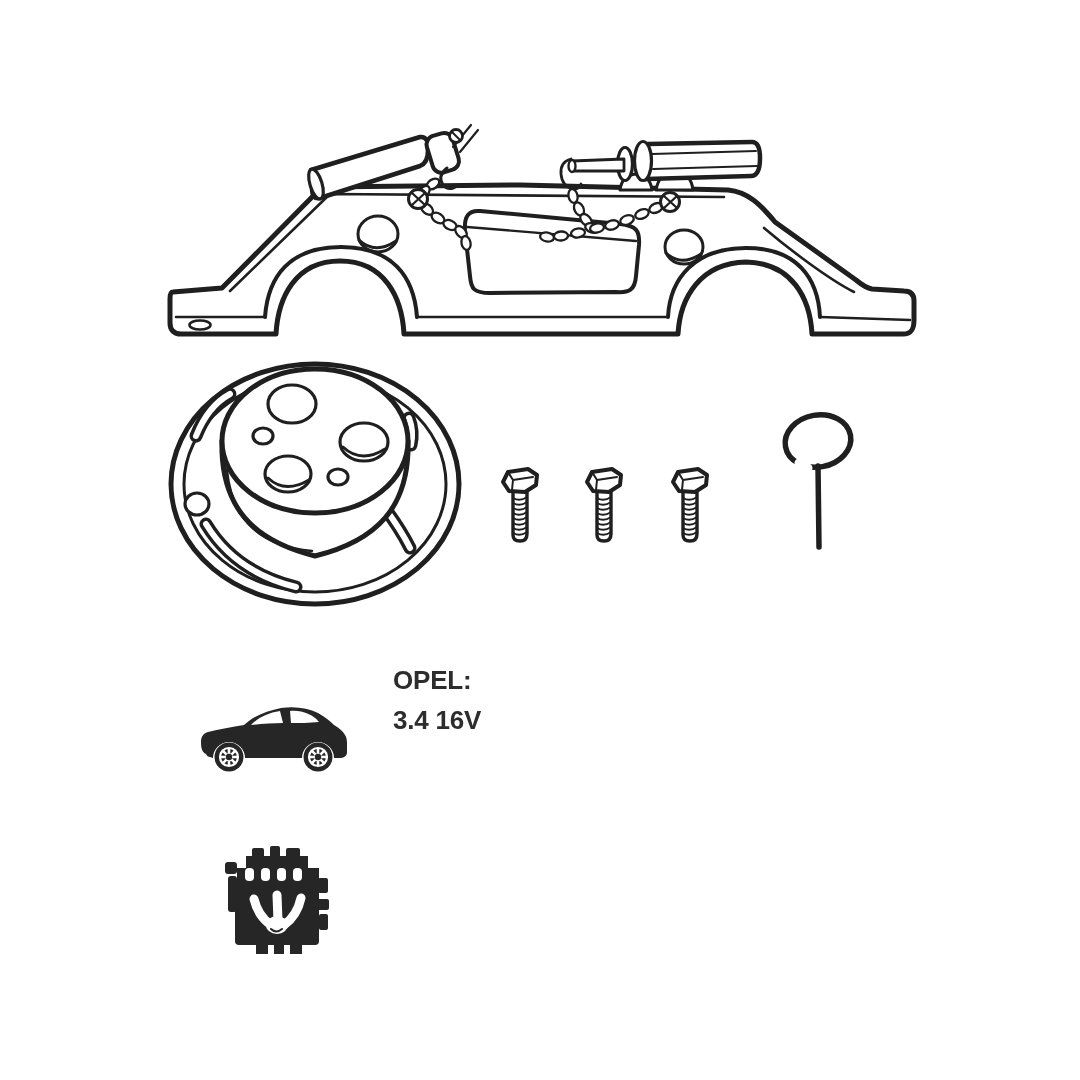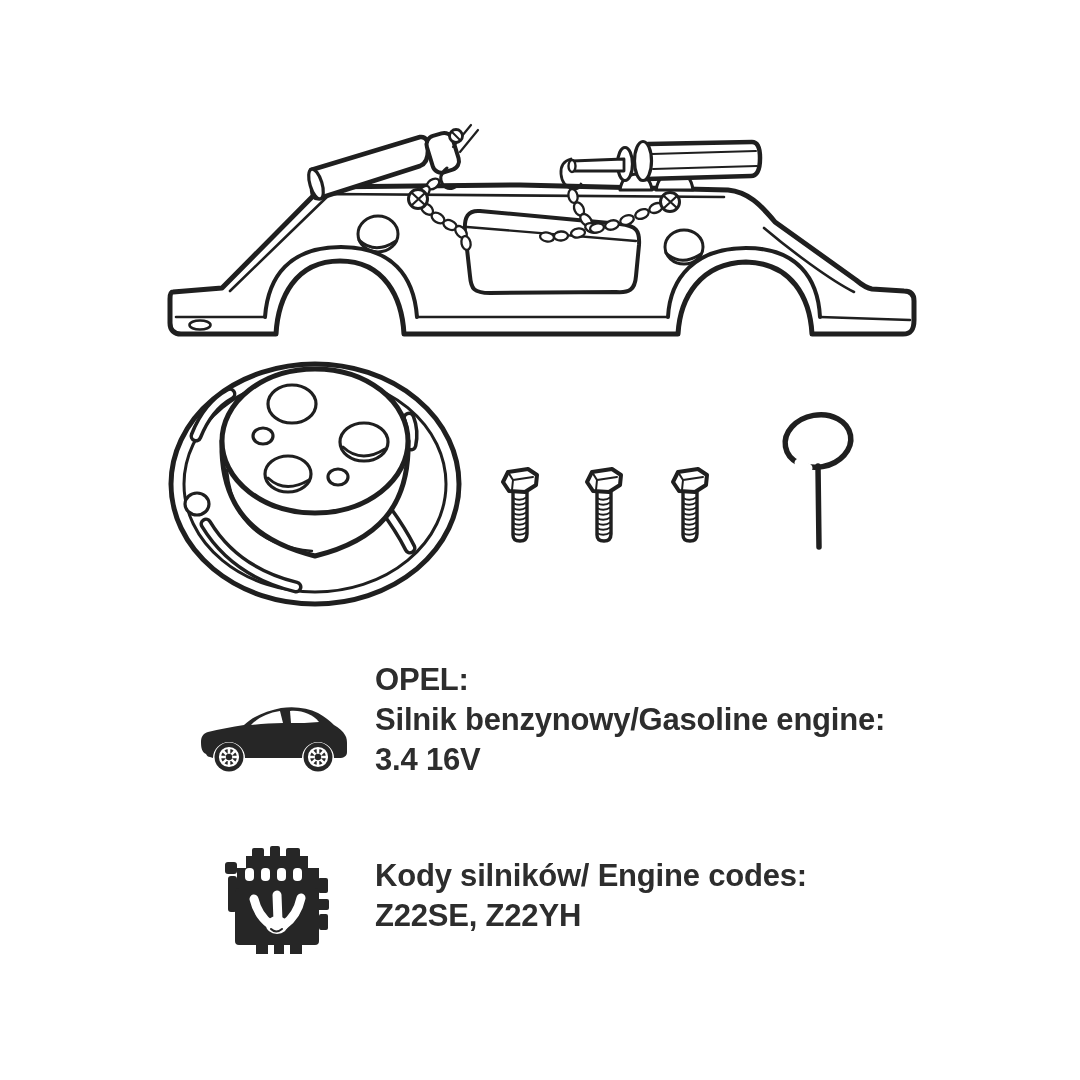--- a/index.html
+++ b/index.html
@@ -12,22 +12,22 @@
   .canvas{
     position:relative;width:1080px;height:1080px;background:var(--background);
     overflow:hidden;font-family:"Liberation Sans",sans-serif;
   }
   .abs{position:absolute;}
   .ink{stroke:var(--line-art);fill:none;stroke-linecap:round;stroke-linejoin:round;}
   .wfill{stroke:var(--line-art);fill:#fff;stroke-linecap:round;stroke-linejoin:round;}
   .white{stroke:#fff;fill:none;stroke-linecap:round;}
   .blk{fill:var(--icon-fill);stroke:none;}
   .info-text{
-    position:absolute;left:375px;
-    font-weight:700;font-size:31px;line-height:40px;
+    position:absolute;left:393px;
+    font-weight:700;font-size:26px;line-height:40px;
     letter-spacing:-0.2px;color:var(--text);white-space:nowrap;
   }
   .info-text div{height:40px;}
 </style>
 </head>
 <body>
 
 <div class="canvas">
 
   <svg class="abs" style="left:150px;top:118px" width="790" height="235" viewBox="150 118 790 235">
@@ -178,21 +178,20 @@
       C 347,756 344,758 339,758 L 334,758 A 16,16 0 0 0 302,758 L 245,758
       A 16,16 0 0 0 213,758 L 210,757 C 208,757 207,756 206,754 Z"></path>
     <path fill="#fff" d="M 251,725 C 259,717 268,713 280,711 L 283,723 C 272,723 261,724 251,725 Z"></path>
     <path fill="#fff" d="M 290,711 C 302,710 312,714 319,722 C 309,723 299,723 291,723 Z"></path>
     <use href="#wheel" transform="translate(229,757)"></use>
     <use href="#wheel" transform="translate(318,757)"></use>
   </svg>
 
   <div class="info-text" style="top:660px">
     <div>OPEL:</div>
-    <div>Silnik benzynowy/Gasoline engine:</div>
     <div>3.4 16V</div>
   </div>
 
   <svg class="abs" style="left:216px;top:841px" width="118" height="118" viewBox="216 841 118 118">
     <g>
       <rect class="blk" x="252" y="848" width="12" height="10" rx="2"></rect>
       <rect class="blk" x="270" y="846" width="10" height="12" rx="2"></rect>
       <rect class="blk" x="286" y="848" width="14" height="10" rx="2"></rect>
       <rect class="blk" x="246" y="856" width="62" height="12"></rect>
       <rect class="blk" x="237" y="868" width="82" height="21"></rect>
@@ -210,18 +209,14 @@
       <rect fill="#fff" x="268" y="945" width="6" height="9"></rect>
       <rect fill="#fff" x="284" y="945" width="6" height="9"></rect>
     </g>
     <g>
       <path class="white" stroke-width="9" d="M 254,899 Q 258,916 271,925 M 277,895 L 278,921 M 301,898 Q 297,916 284,925"></path>
       <ellipse fill="#fff" cx="277" cy="925" rx="11" ry="9"></ellipse>
       <path fill="none" stroke="var(--icon-fill)" stroke-width="2" stroke-linecap="round" d="M 271,929 Q 276,934 282,929"></path>
     </g>
   </svg>
 
-  <div class="info-text" style="top:856px">
-    <div>Kody silników/ Engine codes:</div>
-    <div>Z22SE, Z22YH</div>
-  </div>
 
 </div>
 
 </body></html>

